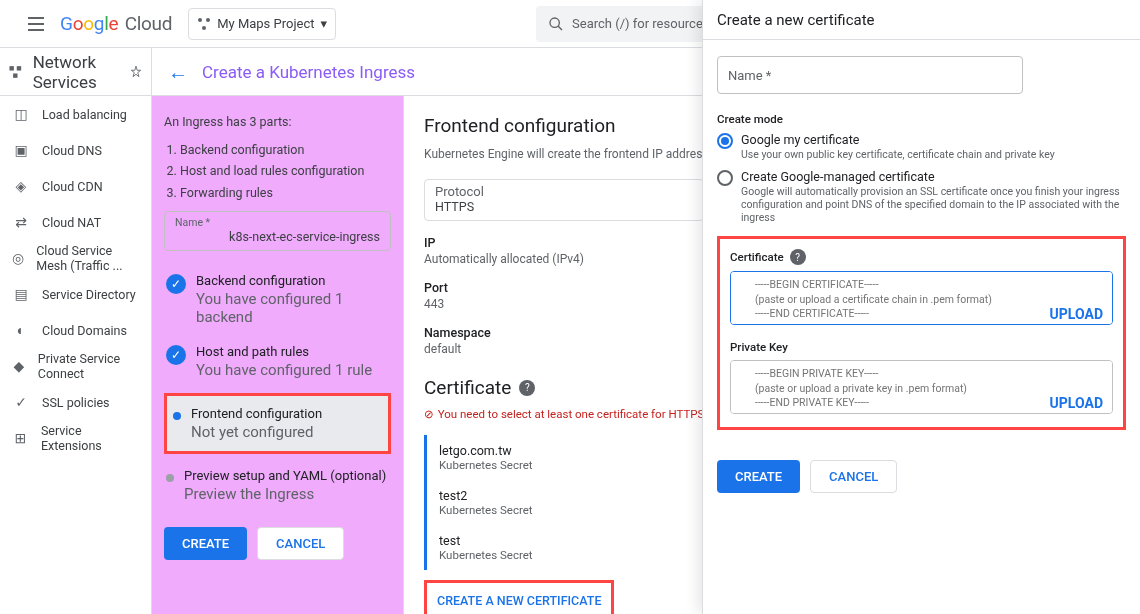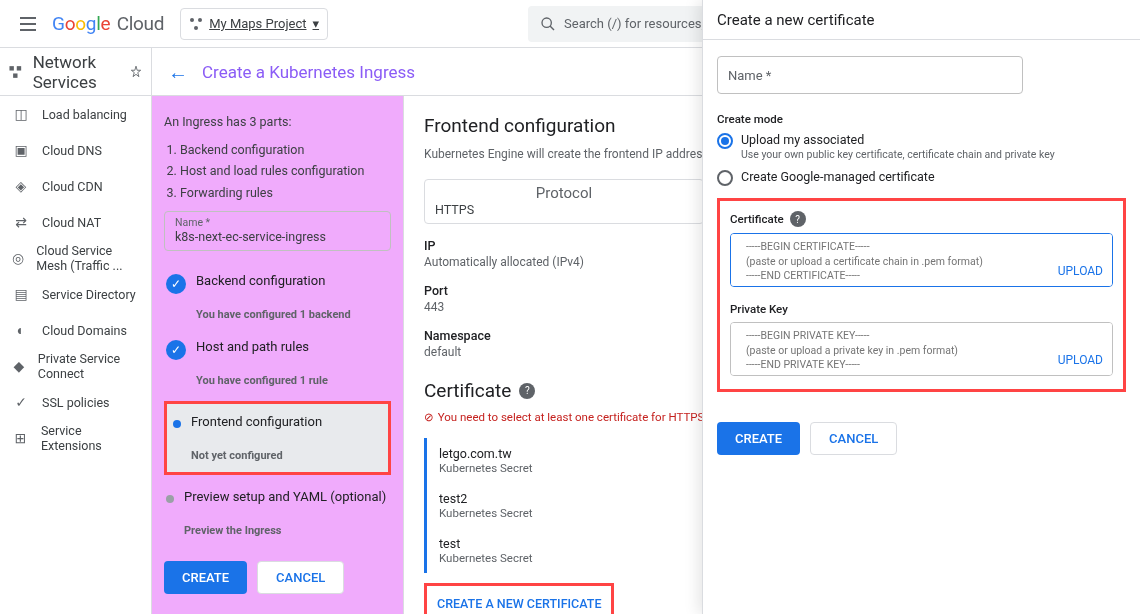--- a/index.html
+++ b/index.html
@@ -1,25 +1,25 @@
 <!DOCTYPE html>
 <html><head>
 <meta charset="utf-8">
 <style>
 * { box-sizing: border-box; margin: 0; padding: 0; font-family: "Google Sans", Roboto, Arial, sans-serif; }
 body { width: 1140px; height: 614px; overflow: hidden; background: #fff; font-size: 13px; color: #3c4043; position: relative; }
 
 
-.topbar { height: 48px; display: flex; align-items: center; border-bottom: 1px solid #dadce0; padding: 0 8px; background: #fff; position: relative; z-index: 5; }
+.topbar { height: 48px; display: flex; align-items: center; border-bottom: 1px solid #dadce0; padding: 0 16px; background: #fff; position: relative; z-index: 5; }
 .hamburger { width: 40px; height: 40px; display: flex; align-items: center; justify-content: center; cursor: pointer; }
 .logo-text { font-size: 19px; margin-left: 4px; letter-spacing: -0.3px; }
 .logo-text .g-blue { color: #4285f4; } .logo-text .g-red { color: #ea4335; }
 .logo-text .g-yellow { color: #fbbc04; } .logo-text .g-green { color: #34a853; }
 .logo-text .cloud { color: #5f6368; font-weight: 400; margin-left: 2px; }
-.project-chip { margin-left: 16px; height: 32px; border: 1px solid #dadce0; border-radius: 4px; display: flex; align-items: center; padding: 0 8px; font-size: 13px; cursor: pointer; gap: 6px; text-decoration: underline; }
+.project-chip { margin-left: 16px; height: 32px; border: 1px solid #dadce0; border-radius: 4px; display: flex; align-items: center; padding: 0 8px; font-size: 13px; cursor: pointer; gap: 6px; }
 .searchbar { margin-left: 200px; width: 480px; height: 36px; background: #f1f3f4; border-radius: 4px; display: flex; align-items: center; padding: 0 12px; color: #5f6368; gap: 8px; }
 
 
 .subbar { height: 48px; display: flex; align-items: center; border-bottom: 1px solid #dadce0; background: #fff; }
 .subbar-left { width: 152px; display: flex; align-items: center; padding: 0 8px; border-right: 1px solid #dadce0; height: 100%; }
 .subbar-left .svc-icon { margin-right: 10px; }
 .svc-name { font-size: 17px; color: #3c4043; }
 .pin { margin-left: auto; color: #5f6368; }
 .subbar-right { display: flex; align-items: center; padding: 0 16px; gap: 14px; }
 .back-arrow { color: #1a73e8; font-size: 20px; cursor: pointer; }
@@ -36,45 +36,45 @@
 
 .panel-left { width: 252px; border-right: 1px solid #dadce0; padding: 18px 12px; background: #f0abfc; }
 .intro { font-size: 12.5px; margin-bottom: 10px; }
 .intro-list { margin-left: 16px; font-size: 12.5px; line-height: 1.7; }
 .select-wrap { margin-top: 16px; border: 1px solid #c0c0c0; border-radius: 4px; padding: 4px 10px 6px; position: relative; }
 .select-label { font-size: 10.5px; color: #5f6368; }
 .select-val { font-size: 12.5px; }
 .select-arrow { position: absolute; right: 10px; top: 12px; font-size: 10px; }
 .input-wrap { margin-top: 8px; border: 1px solid #c0c0c0; border-radius: 4px; padding: 4px 10px 6px; }
 .input-label { font-size: 10.5px; color: #5f6368; }
-.input-val { font-size: 12.5px; }
+.input-val { font-size: 12.5px; text-align: right; }
 
 .steps { margin-top: 18px; display: flex; flex-direction: column; gap: 10px; }
 .step-row { display: flex; gap: 10px; padding: 4px 2px; cursor: pointer; }
 .step-row.highlighted { background: #e8eaed; padding: 10px 6px; border: 3px solid #f44; }
 .step-bullet { width: 20px; height: 20px; border-radius: 50%; display: flex; align-items: center; justify-content: center; flex-shrink: 0; margin-top: 1px; }
 .step-bullet.done { background: #1a73e8; color: #fff; font-size: 12px; }
 .step-bullet.todo { background: #9aa0a6; color: #fff; font-size: 12px; width: 8px; height: 8px; margin-top: 6px; }
 .step-bullet.active { background: #1a73e8; width: 8px; height: 8px; margin-top: 6px; }
 .step-txt .s-title { font-size: 13px; color: #202124; }
-.step-txt .s-sub { font-size: 11px; color: #5f6368; margin-top: 20px; font-weight: bold; }
+.step-txt .s-sub { font-size: 15px; color: #5f6368; margin-top: 2px; }
 
 .btn-row { display: flex; gap: 10px; margin-top: 20px; }
 .btn-primary { background: #1a73e8; color: #fff; border: none; padding: 8px 18px; border-radius: 4px; font-size: 13px; font-weight: 500; cursor: pointer; }
 .btn-flat { background: #fff; color: #1a73e8; border: 1px solid #dadce0; padding: 8px 18px; border-radius: 4px; font-size: 13px; font-weight: 500; cursor: pointer; }
 
 
 .panel-mid { flex: 1; padding: 18px 20px; overflow: hidden; }
 .h1 { font-size: 19px; color: #202124; margin-bottom: 8px; }
 .desc { font-size: 12px; color: #5f6368; line-height: 1.5; margin-bottom: 16px; }
 .field-ro { margin-bottom: 14px; }
 .field-ro .fl { font-size: 12.5px; font-weight: 500; color: #202124; }
 .field-ro .fv { font-size: 12px; color: #5f6368; margin-top: 2px; }
 .proto-box { border: 1px solid #dadce0; border-radius: 4px; padding: 4px 10px 6px; width: 280px; }
-.proto-box .pl { font-size: 15px; color: #5f6368; text-align: center; }
+.proto-box .pl { font-size: 13px; color: #5f6368; }
 .proto-box .pv { font-size: 12.5px; }
 
 .cert-h { font-size: 19px; color: #202124; margin-top: 20px; display: flex; align-items: center; gap: 8px; }
 .help-ic { width: 16px; height: 16px; border-radius: 50%; background: #5f6368; color: #fff; font-size: 10px; display: flex; align-items: center; justify-content: center; }
 .warn-line { color: #c5221f; font-size: 11.5px; margin-top: 8px; display: flex; gap: 4px; }
 .cert-list { margin-top: 14px; border-left: 3px solid #1a73e8; }
 .cert-item { padding: 8px 12px; }
 .cert-item .ci-name { font-size: 12.5px; color: #202124; }
 .cert-item .ci-sub { font-size: 11.5px; color: #5f6368; }
 .create-cert-btn { margin-top: 10px; color: #1a73e8; font-size: 12.5px; font-weight: 500; padding: 10px 10px; background: #fff; border: 3px solid #f44; display: inline-block; cursor: pointer; }
@@ -87,23 +87,23 @@
 .sec-label { font-size: 11.5px; font-weight: 500; color: #202124; margin-top: 18px; margin-bottom: 6px; }
 .radio-row { display: flex; gap: 8px; align-items: flex-start; margin-bottom: 8px; }
 .radio { width: 16px; height: 16px; border: 2px solid #5f6368; border-radius: 50%; margin-top: 1px; flex-shrink: 0; position: relative; }
 .radio.checked { border-color: #1a73e8; }
 .radio.checked::after { content: ""; width: 8px; height: 8px; background: #1a73e8; border-radius: 50%; position: absolute; top: 2px; left: 2px; }
 .radio-txt .r-title { font-size: 12.5px; color: #202124; }
 .radio-txt .r-sub { font-size: 10.5px; color: #5f6368; margin-top: 1px; }
 
 .cert-section { border: 3px solid #f44; padding: 10px; margin-top: 12px; }
 .ta-wrap { position: relative; margin-top: 6px; }
-.ta { width: 100%; height: 54px; border: 1px solid #1a73e8; border-radius: 4px; padding: 6px 15px; font-size: 10.5px; color: #5f6368; line-height: 1.4; resize: none; font-family: inherit; }
+.ta { width: 100%; height: 54px; border: 1px solid #1a73e8; border-radius: 4px; padding: 6px 24px; font-size: 10.5px; color: #5f6368; line-height: 1.4; resize: none; font-family: inherit; }
 .ta.pk { border-color: #c0c0c0; }
-.upload-link { position: absolute; right: 10px; bottom: 12px; color: #1a73e8; font-size: 12px; font-weight: 400; cursor: pointer; }
+.upload-link { position: absolute; right: 10px; bottom: 6px; color: #1a73e8; font-size: 14px; font-weight: 700; cursor: pointer; }
 
 .drawer-btns { margin-top: 14px; display: flex; gap: 10px; padding: 0 14px; }
 svg { display: block; }
 </style>
 </head>
 <body>
 
 <div class="topbar">
   <div class="hamburger">
     <svg width="18" height="18" viewBox="0 0 18 18">
@@ -300,28 +300,29 @@
   <div class="drawer-head">Create a new certificate</div>
   <div class="drawer-body">
     <div class="name-field">
       <span>Name *</span>
     </div>
 
     <div class="sec-label">Create mode</div>
     <div class="radio-row">
       <div class="radio checked"></div>
       <div class="radio-txt">
-          <div class="r-title">Upload my associated</div>
+          <div class="r-title">Google my certificate</div>
           <div class="r-sub">Use your own public key certificate, certificate chain and private key</div>
         </div>
     </div>
     <div class="radio-row">
       <div class="radio"></div>
       <div class="radio-txt">
           <div class="r-title">Create Google-managed certificate</div>
+          <div class="r-sub">Google will automatically provision an SSL certificate once you finish your ingress configuration and point DNS of the specified domain to the IP associated with the ingress</div>
         </div>
     </div>
 
     <div class="cert-section">
       <div style="display:flex;align-items:center;gap:6px">
         <span class="sec-label" style="margin:0">Certificate</span>
         <span class="help-ic">?</span>
       </div>
       <div class="ta-wrap">
         <textarea class="ta" placeholder="-----BEGIN CERTIFICATE-----

